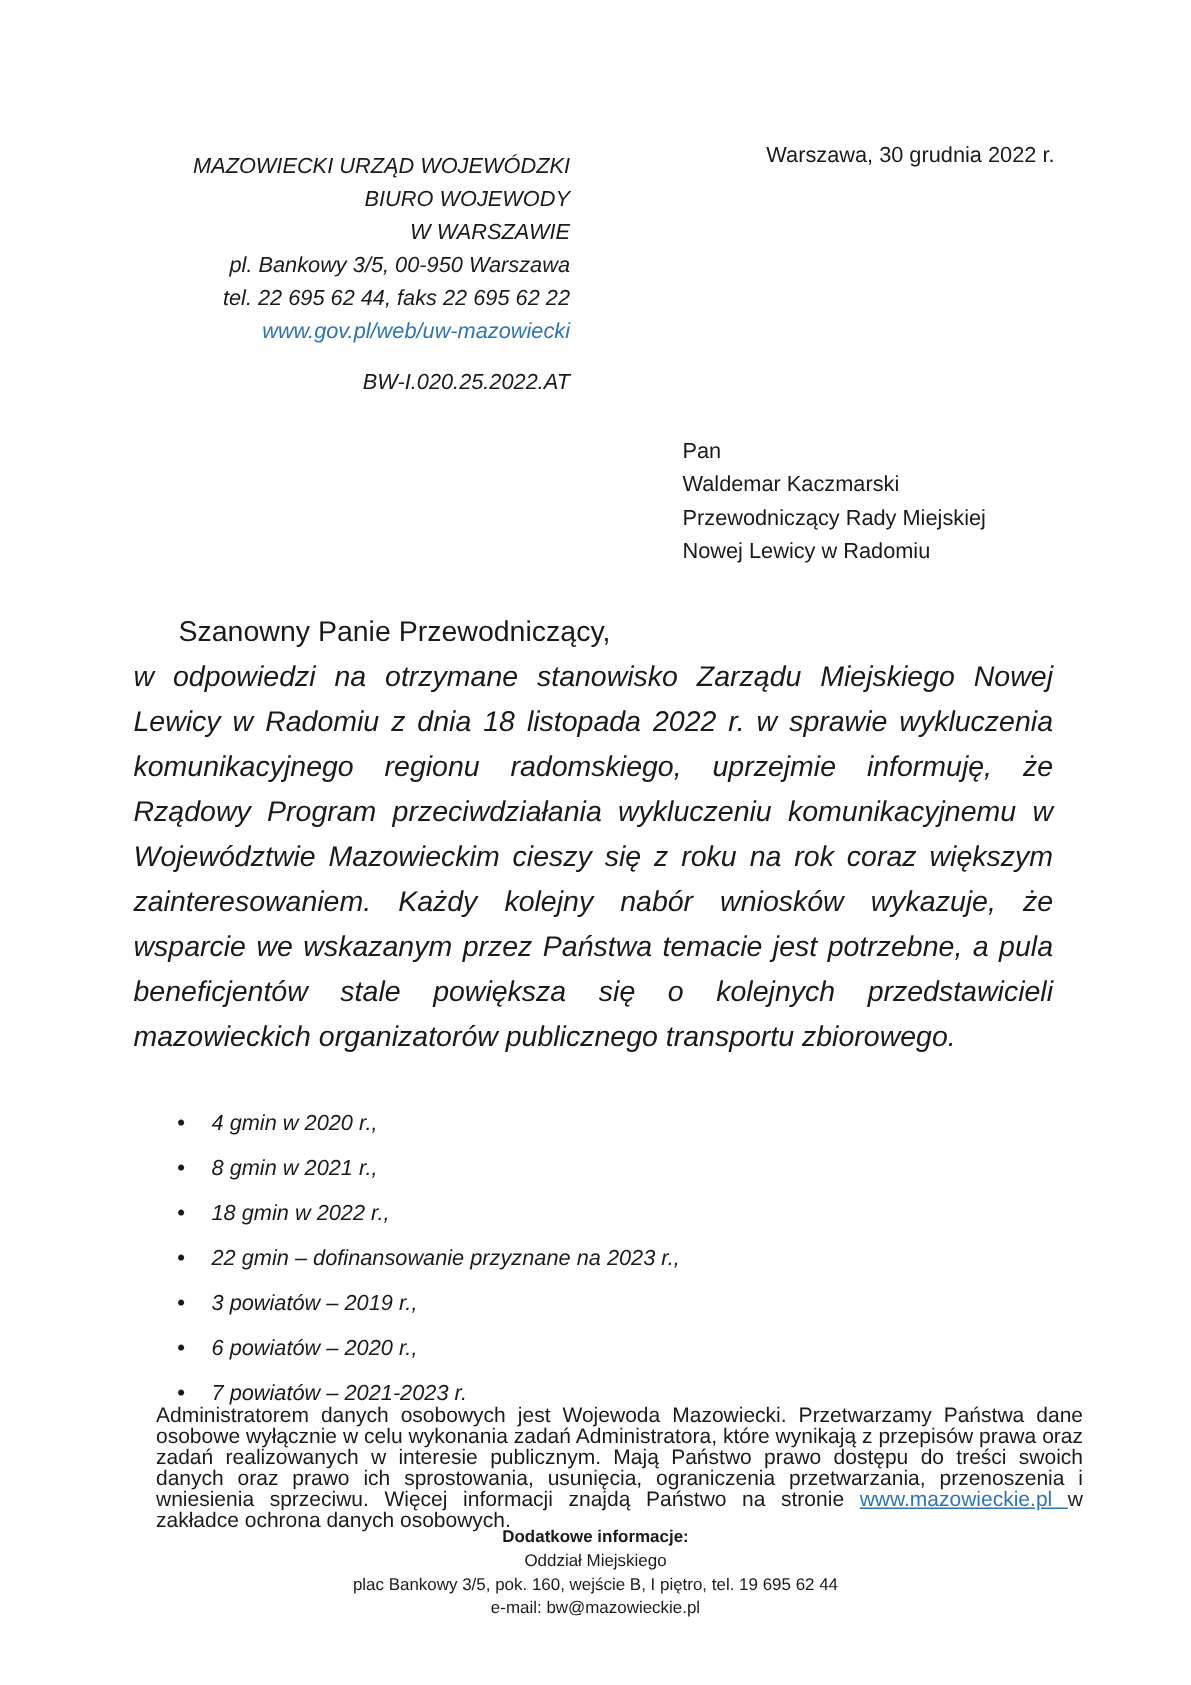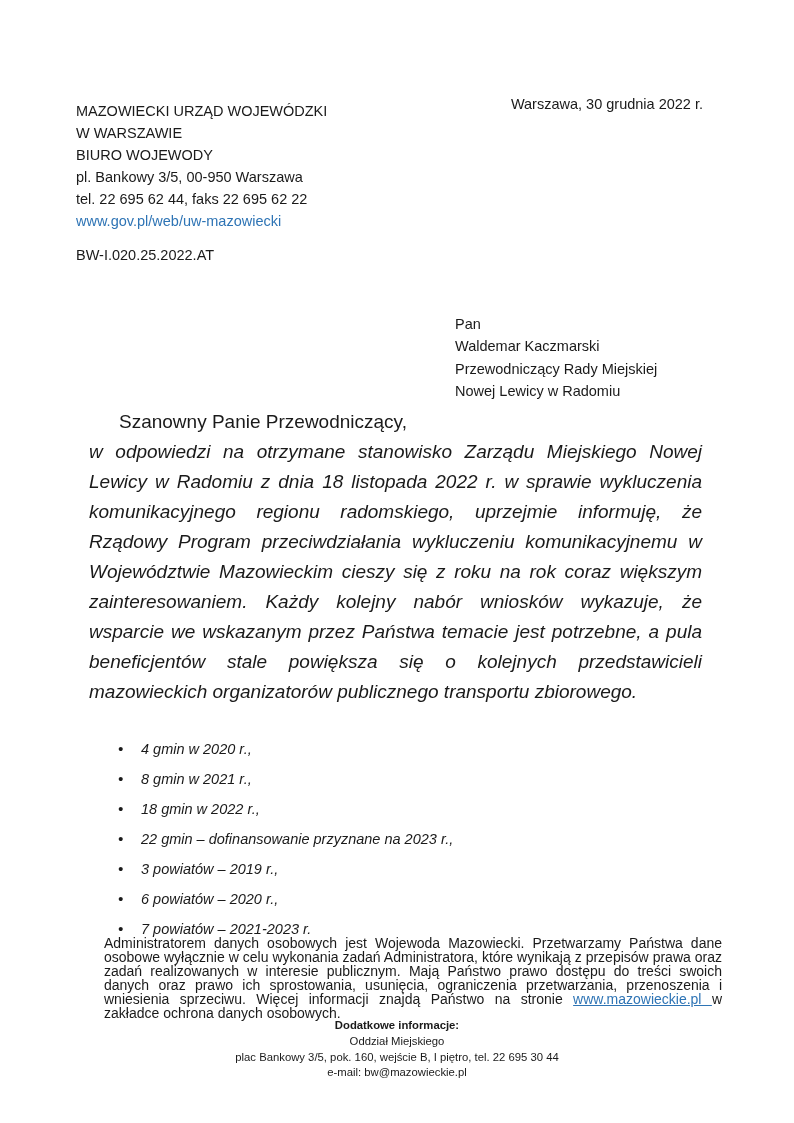--- a/index.html
+++ b/index.html
@@ -16,29 +16,29 @@
     font-family:"Liberation Sans","DejaVu Sans",sans-serif;
     overflow:hidden;
   }
   
   .date-line{
     position:absolute;top:94px;right:91px;
     font-size:14.5px;line-height:20px;
   }
   
   .letterhead{
-    position:absolute;top:100px;left:76px;width:286px;
-    text-align:left;font-size:14.5px;line-height:22px;
+    position:absolute;top:100px;left:94px;width:286px;
+    text-align:right;font-size:14.5px;line-height:22px;font-style:italic;
   }
   .letterhead a{color:var(--link-blue);text-decoration:none;}
   .ref-number{margin-top:12px;}
   
   .recipient{
     position:absolute;top:290px;left:455px;
-    font-size:14.5px;line-height:22.4px;margin-top:23px;
+    font-size:14.5px;line-height:22.4px;
   }
   
   .body-text{
     position:absolute;top:407px;left:89px;width:613px;
     font-size:19px;line-height:30px;text-align:justify;
   }
   .salutation{text-indent:30px;text-align:left;}
   .para{margin:0;font-style:italic;}
   .para.indent{text-indent:15px;}
   
@@ -68,22 +68,22 @@
 </style>
 </head>
 <body>
 
 <div class="page">
 
   <div class="date-line">Warszawa, 30 grudnia 2022 r.</div>
 
   <div class="letterhead">
     <div>MAZOWIECKI URZĄD WOJEWÓDZKI</div>
+    <div>BIURO WOJEWODY</div>
     <div>W WARSZAWIE</div>
-    <div>BIURO WOJEWODY</div>
     <div>pl. Bankowy 3/5, 00-950 Warszawa</div>
     <div>tel. 22 695 62 44, faks 22 695 62 22</div>
     <div>
       <a href="#">www.gov.pl/web/uw-mazowiecki</a>
     </div>
     <div class="ref-number">BW-I.020.25.2022.AT</div>
   </div>
 
   <div class="recipient">
     <div>Pan</div>
@@ -107,17 +107,17 @@
     <li>7 powiatów – 2021-2023 r.</li>
   </ul>
 
   <div class="privacy">
     <span>Administratorem danych osobowych jest Wojewoda Mazowiecki. Przetwarzamy Państwa dane osobowe wyłącznie w celu wykonania zadań Administratora, które wynikają z przepisów prawa oraz zadań realizowanych w interesie publicznym. Mają Państwo prawo dostępu do treści swoich danych oraz prawo ich sprostowania, usunięcia, ograniczenia przetwarzania, przenoszenia i wniesienia sprzeciwu. Więcej informacji znajdą Państwo na stronie </span><a href="#">www.mazowieckie.pl </a><span>w zakładce ochrona danych osobowych.</span>
   </div>
 
   <div class="info-block">
     <div class="info-heading">Dodatkowe informacje:</div>
     <div>Oddział Miejskiego</div>
-    <div>plac Bankowy 3/5, pok. 160, wejście B, I piętro, tel. 22 695 30 44</div>
+    <div>plac Bankowy 3/5, pok. 160, wejście B, I piętro, tel. 19 695 62 44</div>
     <div>e-mail: bw@mazowieckie.pl</div>
   </div>
 
 </div>
 
 </body></html>

